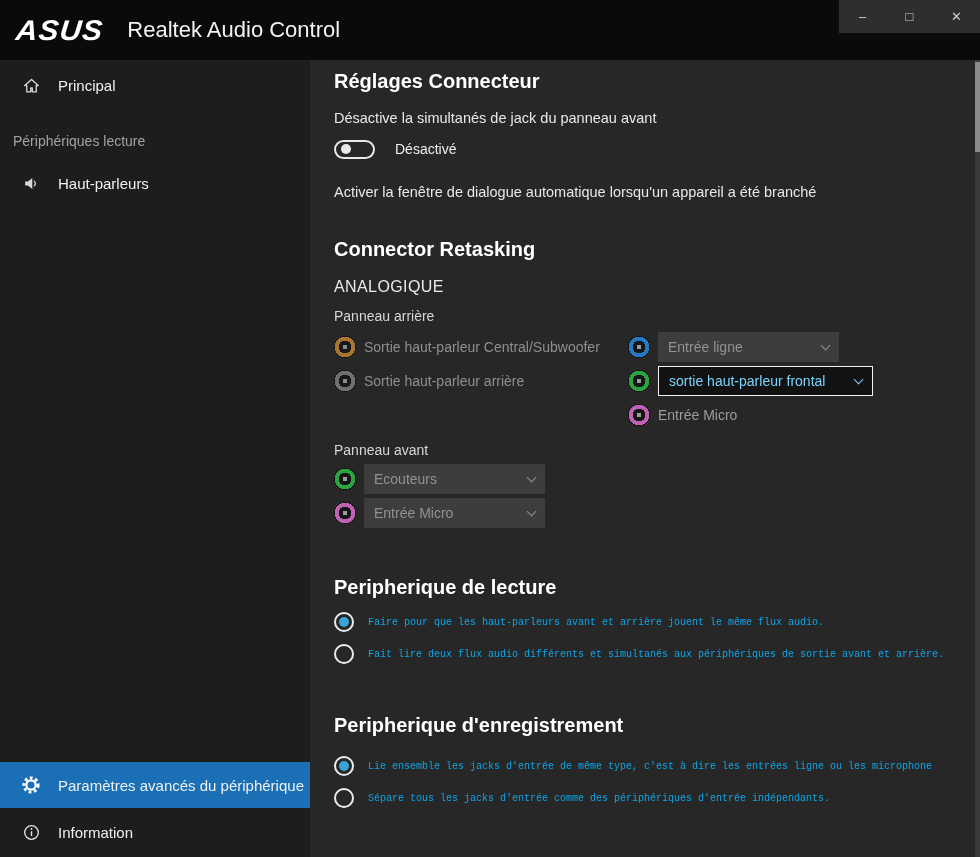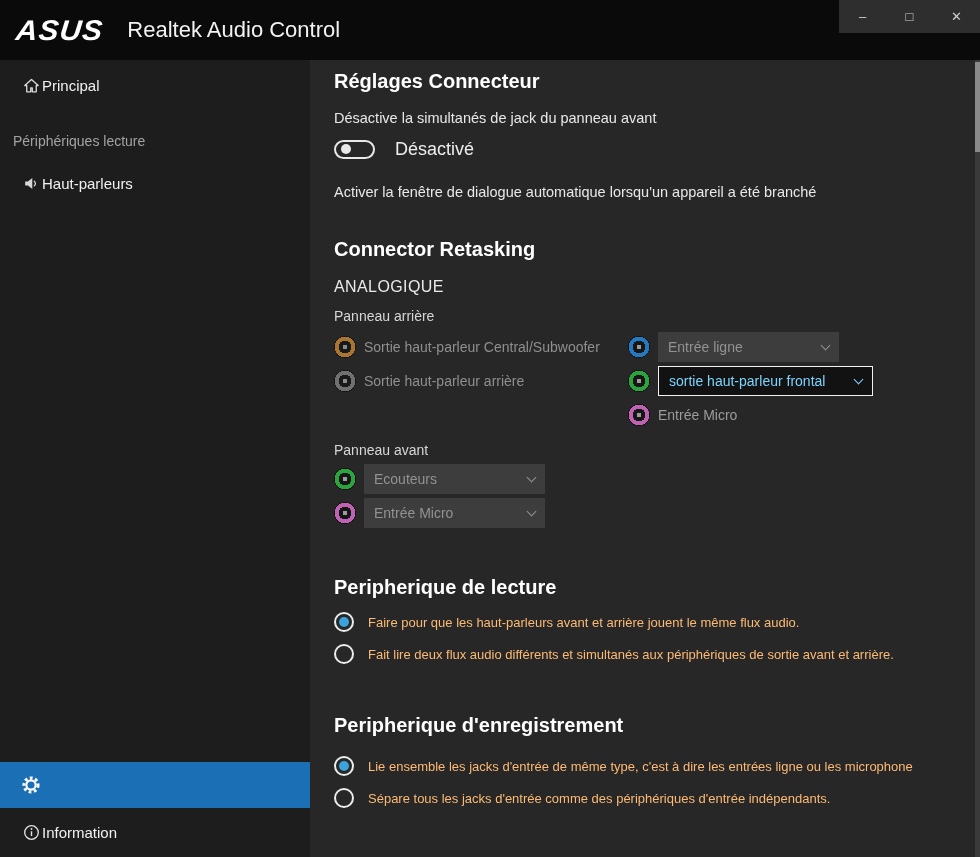--- a/index.html
+++ b/index.html
@@ -12,21 +12,21 @@
               display:flex; align-items:center; z-index:5; }
   .logo { margin-left:16px; font-size:30px; font-weight:700; font-style:italic;
           letter-spacing:1px; transform:skewX(-6deg) scaleY(.95); color:#ffffff; }
   .app-title { margin-left:24px; font-size:22px; color:#f2f2f2; }
   .win-controls { position:absolute; top:0; right:0; height:33px; display:flex; background:#2e2e2e; }
   .wc { width:47px; height:33px; background:transparent; border:none; color:#cfcfcf;
         font-size:13px; font-family:inherit; cursor:pointer; }
 
   
   .sidebar { position:absolute; top:60px; left:0; width:310px; bottom:0; background:#1d1d1d; }
-  .side-item { display:flex; align-items:center; height:44px; padding-left:20px;
+  .side-item { display:flex; align-items:center; gap:16px; height:44px; padding-left:20px;
                font-size:15px; color:#f0f0f0; cursor:pointer; }
   .side-item .icon { width:22px; display:flex; justify-content:center; align-items:center; }
   .side-first { margin-top:3px; }
   .side-section { margin-top:26px; padding-left:13px; font-size:14px; color:#a3a3a3; height:20px; }
   .side-mid { margin-top:8px; }
   .side-bottom { position:absolute; bottom:0; left:0; width:100%; }
   .side-item.active { height:46px; }
   .side-item.info { height:49px; }
 
   
@@ -36,21 +36,21 @@
   .h-connector { margin-top:8px; }
   .lbl { font-size:14.5px; color:#e8e8e8; white-space:nowrap; }
   .lbl-jackdet { margin-top:16px; }
   .lbl-dialog { margin-top:24px; }
   .toggle-row { display:flex; align-items:center; gap:20px; height:22px; margin-top:12px; }
   .toggle { width:41px; height:19px; border-radius:10px; border:2px solid #e8e8e8;
             position:relative; cursor:pointer; flex:none; }
   .toggle .knob { position:absolute; top:2.5px; left:5px; width:10px; height:10px;
                   border-radius:50%; background:#e8e8e8; }
   .toggle.on .knob { left:auto; right:5px; background:#ffffff; }
-  .toggle-state { font-size:18px; color:#eeeeee; }
+  .toggle-state { font-size:14px; color:#eeeeee; }
 
   .h-retask { margin-top:36px; }
   .analog { margin-top:16px; font-size:16px; color:#eaeaea; letter-spacing:.4px; }
   .panel-label { font-size:14px; color:#d6d6d6; }
   .pl-rear { margin-top:12px; }
   .pl-front { margin-top:10px; }
   .rear-grid { margin-top:6px; display:grid; grid-template-columns:294px 1fr; }
   .front-rows { margin-top:4px; }
   .jack-row { display:flex; align-items:center; gap:8px; height:34px; }
   .jack { width:22px; height:22px; border-radius:50%; flex:none;
@@ -68,21 +68,21 @@
   .plain-value { font-size:14px; color:#9c9c9c; white-space:nowrap; }
 
   .h-playback { margin-top:44px; }
   .h-record { margin-top:42px; }
   .options { margin-top:6px; }
   .options-rec { margin-top:12px; }
   .radio-row { display:flex; align-items:center; gap:14px; height:32px; cursor:pointer; }
   .radio { width:20px; height:20px; border-radius:50%; border:2px solid #ececec;
            position:relative; flex:none; }
   .radio .dot { position:absolute; inset:3px; border-radius:50%; }
-  .radio-label { font-size:13px; color:#fdba74; white-space:nowrap; }
+  .radio-label { font-size:10px; color:#0ea5e9; white-space:nowrap;font-family:Liberation Mono, monospace; }
 
   
   .scrollbar { position:absolute; top:60px; right:0; bottom:0; width:5px; background:#3a3a3a; }
   .sb-thumb { position:absolute; top:2px; left:0; width:100%; height:90px;
               background:#8a8a8a; cursor:pointer; }
 </style>
 </head>
 <body>
 
 <div class="window">
@@ -120,20 +120,21 @@
     </div>
 
     <div class="side-bottom">
       <div class="side-item active" style="background-color: rgb(26, 111, 181);">
         <span class="icon">
           <svg width="20" height="20" viewBox="0 0 24 24">
               <circle cx="12" cy="12" r="8.5" fill="none" stroke="#ffffff" stroke-width="3.6" stroke-dasharray="3.3 3.1"></circle>
               <circle cx="12" cy="12" r="5.6" fill="none" stroke="#ffffff" stroke-width="2.6"></circle>
             </svg>
         </span>
+        <span>Paramètres avancés du périphérique</span>
       </div>
       <div class="side-item info">
         <span class="icon">
           <svg width="19" height="19" viewBox="0 0 24 24">
               <circle cx="12" cy="12" r="8.6" fill="none" stroke="#e0e0e0" stroke-width="1.7"></circle>
               <rect x="11.1" y="10.4" width="1.8" height="6" fill="#e0e0e0"></rect>
               <circle cx="12" cy="7.6" r="1.2" fill="#e0e0e0"></circle>
             </svg>
         </span>
         <span>Information</span>

